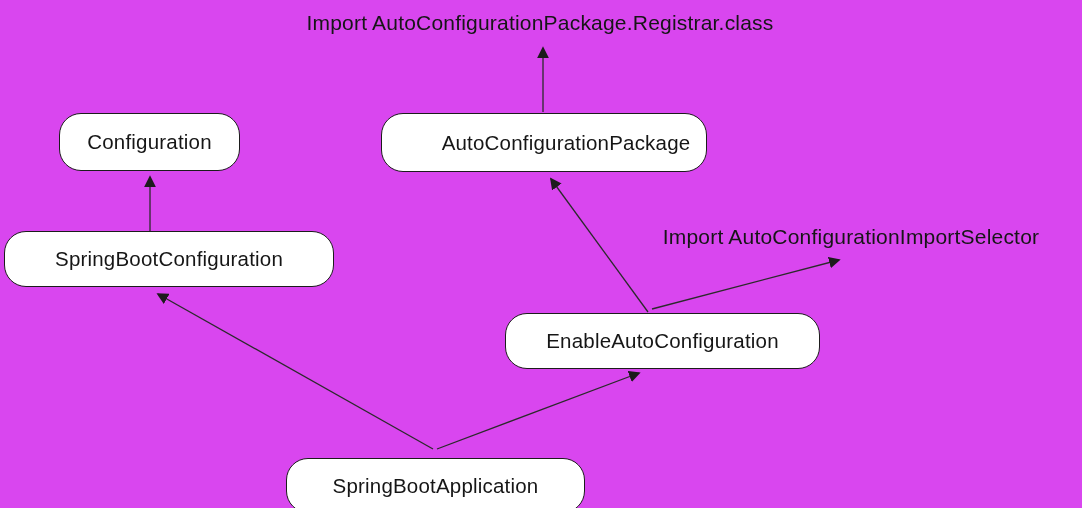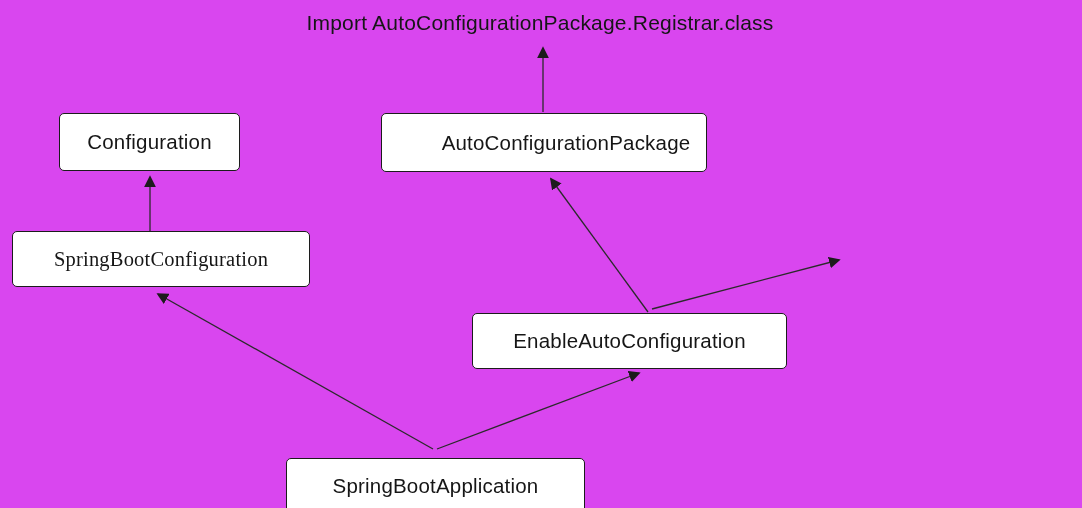--- a/index.html
+++ b/index.html
@@ -25,29 +25,29 @@
     pointer-events: none;
   }
   .node {
     position: absolute;
     box-sizing: border-box;
     display: flex;
     align-items: center;
     justify-content: center;
     background: #ffffff;
     border: 1.6px solid #1c1c1c;
-    border-radius: 5px;
+    border-radius: 22px;
     font-size: 20.5px;
     white-space: nowrap;
     letter-spacing: 0.2px;
   }
   .node-configuration          { left: 59px;  top: 113px; width: 181px; height: 58px; }
   .node-autoconfigurationpackage { left: 381px; top: 113px; width: 326px; height: 59px; padding-left: 44px; }
-  .node-springbootconfiguration  { left: 12px;   top: 231px; width: 298px; height: 56px; font-family: Liberation Serif, serif; }
-  .node-enableautoconfiguration  { left: 472px; top: 313px; width: 315px; height: 56px; }
+  .node-springbootconfiguration  { left: 4px;   top: 231px; width: 330px; height: 56px; }
+  .node-enableautoconfiguration  { left: 505px; top: 313px; width: 315px; height: 56px; }
   .node-springbootapplication    { left: 286px; top: 450px; width: 299px; height: 55px; margin-top: 8px; }
   .annotation {
     position: absolute;
     font-size: 21px;
     white-space: nowrap;
     text-align: center;
     letter-spacing: 0.2px;
   }
   .annotation-registrar { left: 250px; top: 11px;  width: 580px; }
   .annotation-selector  { left: 620px; top: 225px; width: 462px; }
@@ -66,20 +66,21 @@
     <line x1="150" y1="231" x2="150" y2="177" stroke="#2b2b2b" stroke-width="1.3" marker-end="url(#arrowhead)"></line>
     <line x1="543" y1="112" x2="543" y2="48" stroke="#2b2b2b" stroke-width="1.3" marker-end="url(#arrowhead)"></line>
     <line x1="648" y1="312" x2="551" y2="179" stroke="#2b2b2b" stroke-width="1.3" marker-end="url(#arrowhead)"></line>
     <line x1="652" y1="309" x2="839" y2="260" stroke="#2b2b2b" stroke-width="1.3" marker-end="url(#arrowhead)"></line>
     <line x1="433" y1="449" x2="158" y2="294" stroke="#2b2b2b" stroke-width="1.3" marker-end="url(#arrowhead)"></line>
     <line x1="437" y1="449" x2="639" y2="373" stroke="#2b2b2b" stroke-width="1.3" marker-end="url(#arrowhead)"></line>
   </svg>
 
   <div class="annotation annotation-registrar">Import AutoConfigurationPackage.Registrar.class</div>
 
+  <div class="annotation annotation-selector">Import AutoConfigurationImportSelector</div>
 
   <div class="node node-configuration">Configuration</div>
 
   <div class="node node-autoconfigurationpackage">AutoConfigurationPackage</div>
 
   <div class="node node-springbootconfiguration">SpringBootConfiguration</div>
 
   <div class="node node-enableautoconfiguration">EnableAutoConfiguration</div>
 
   <div class="node node-springbootapplication">SpringBootApplication</div>

